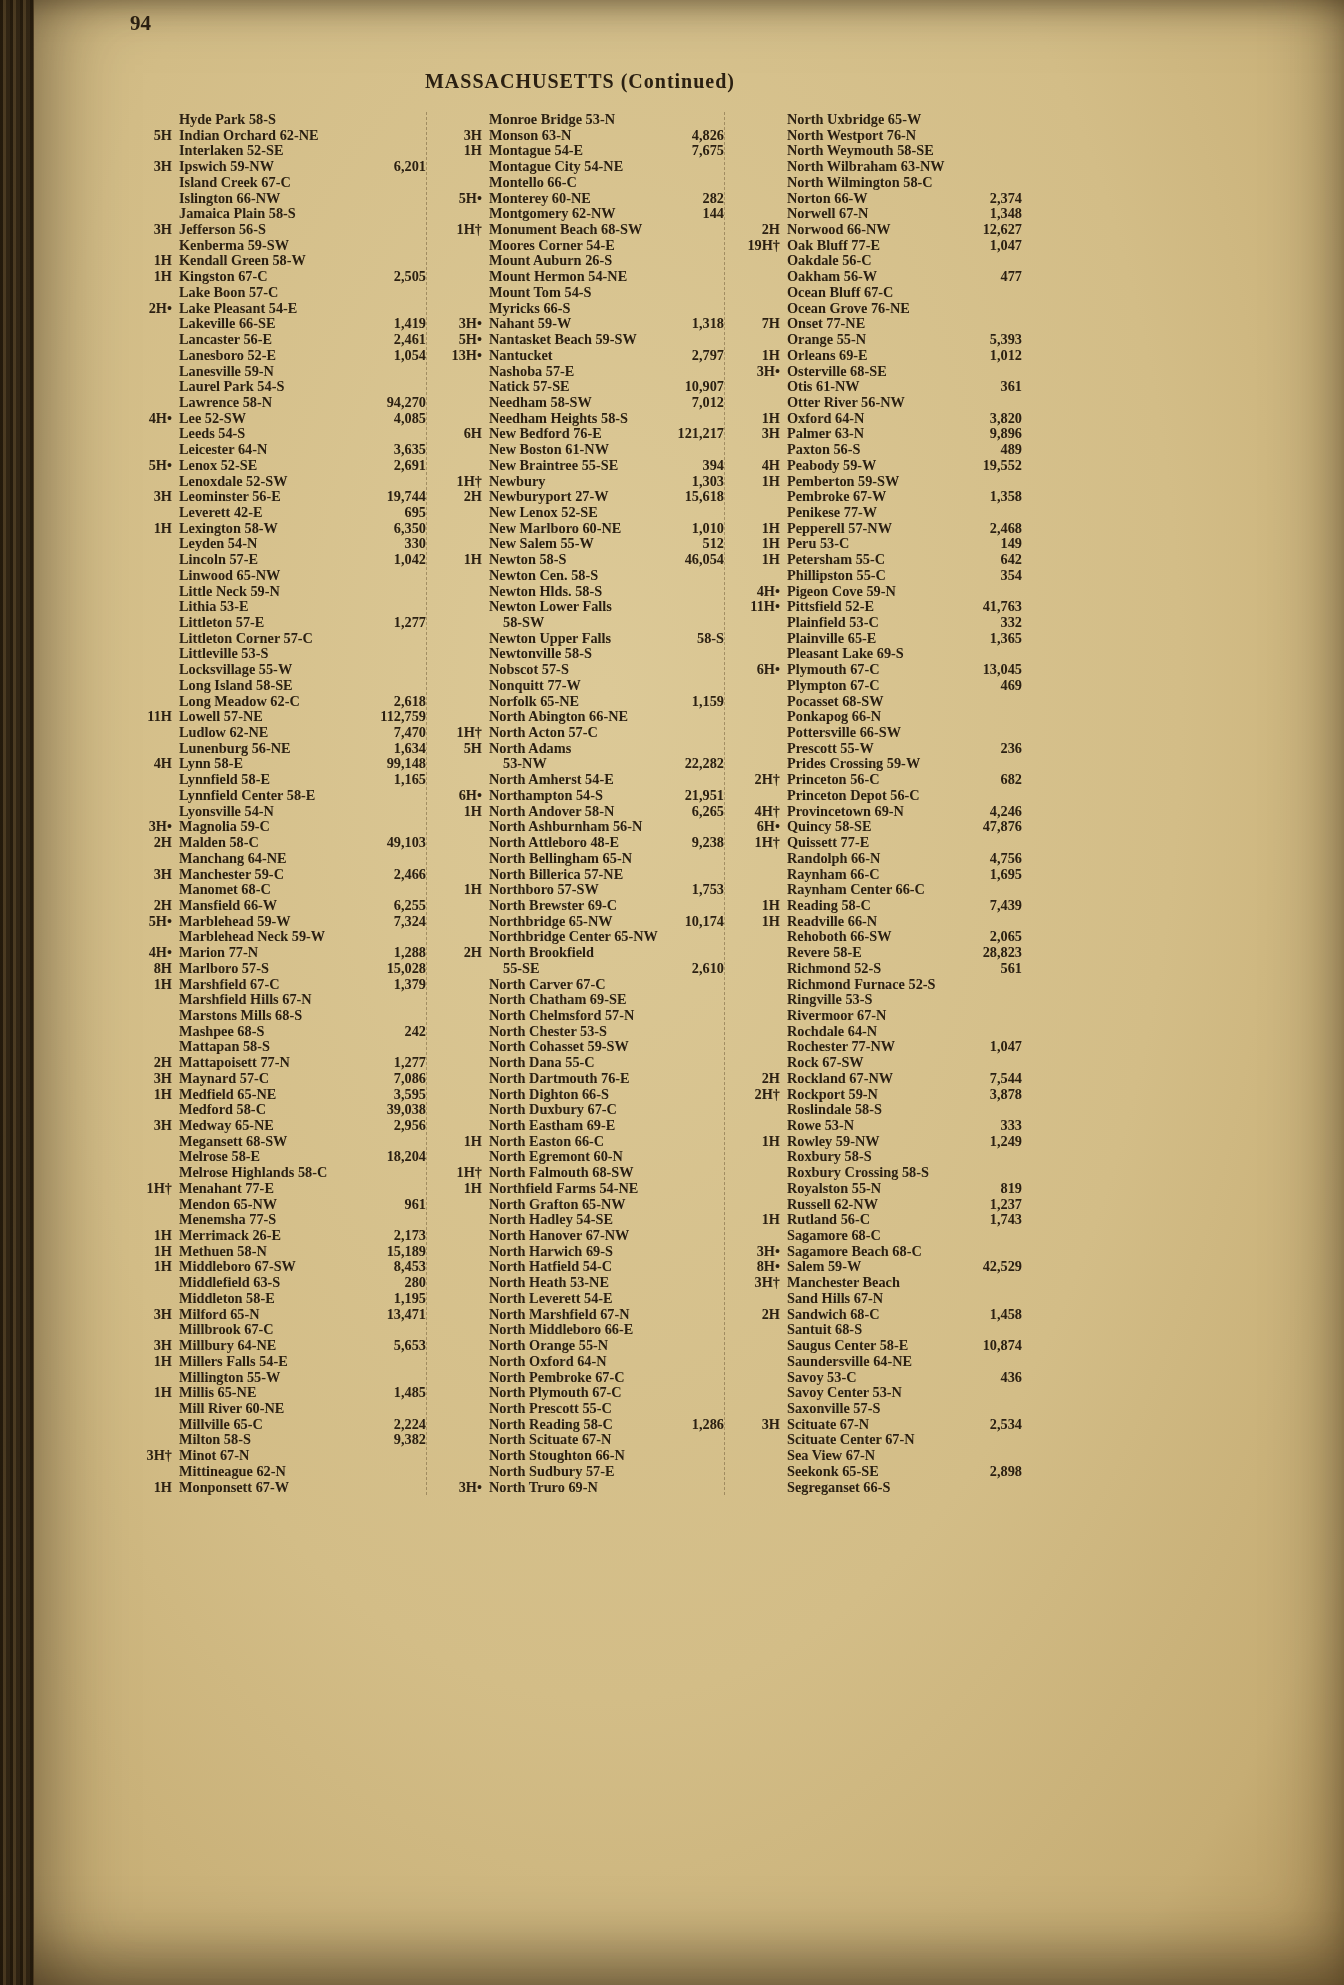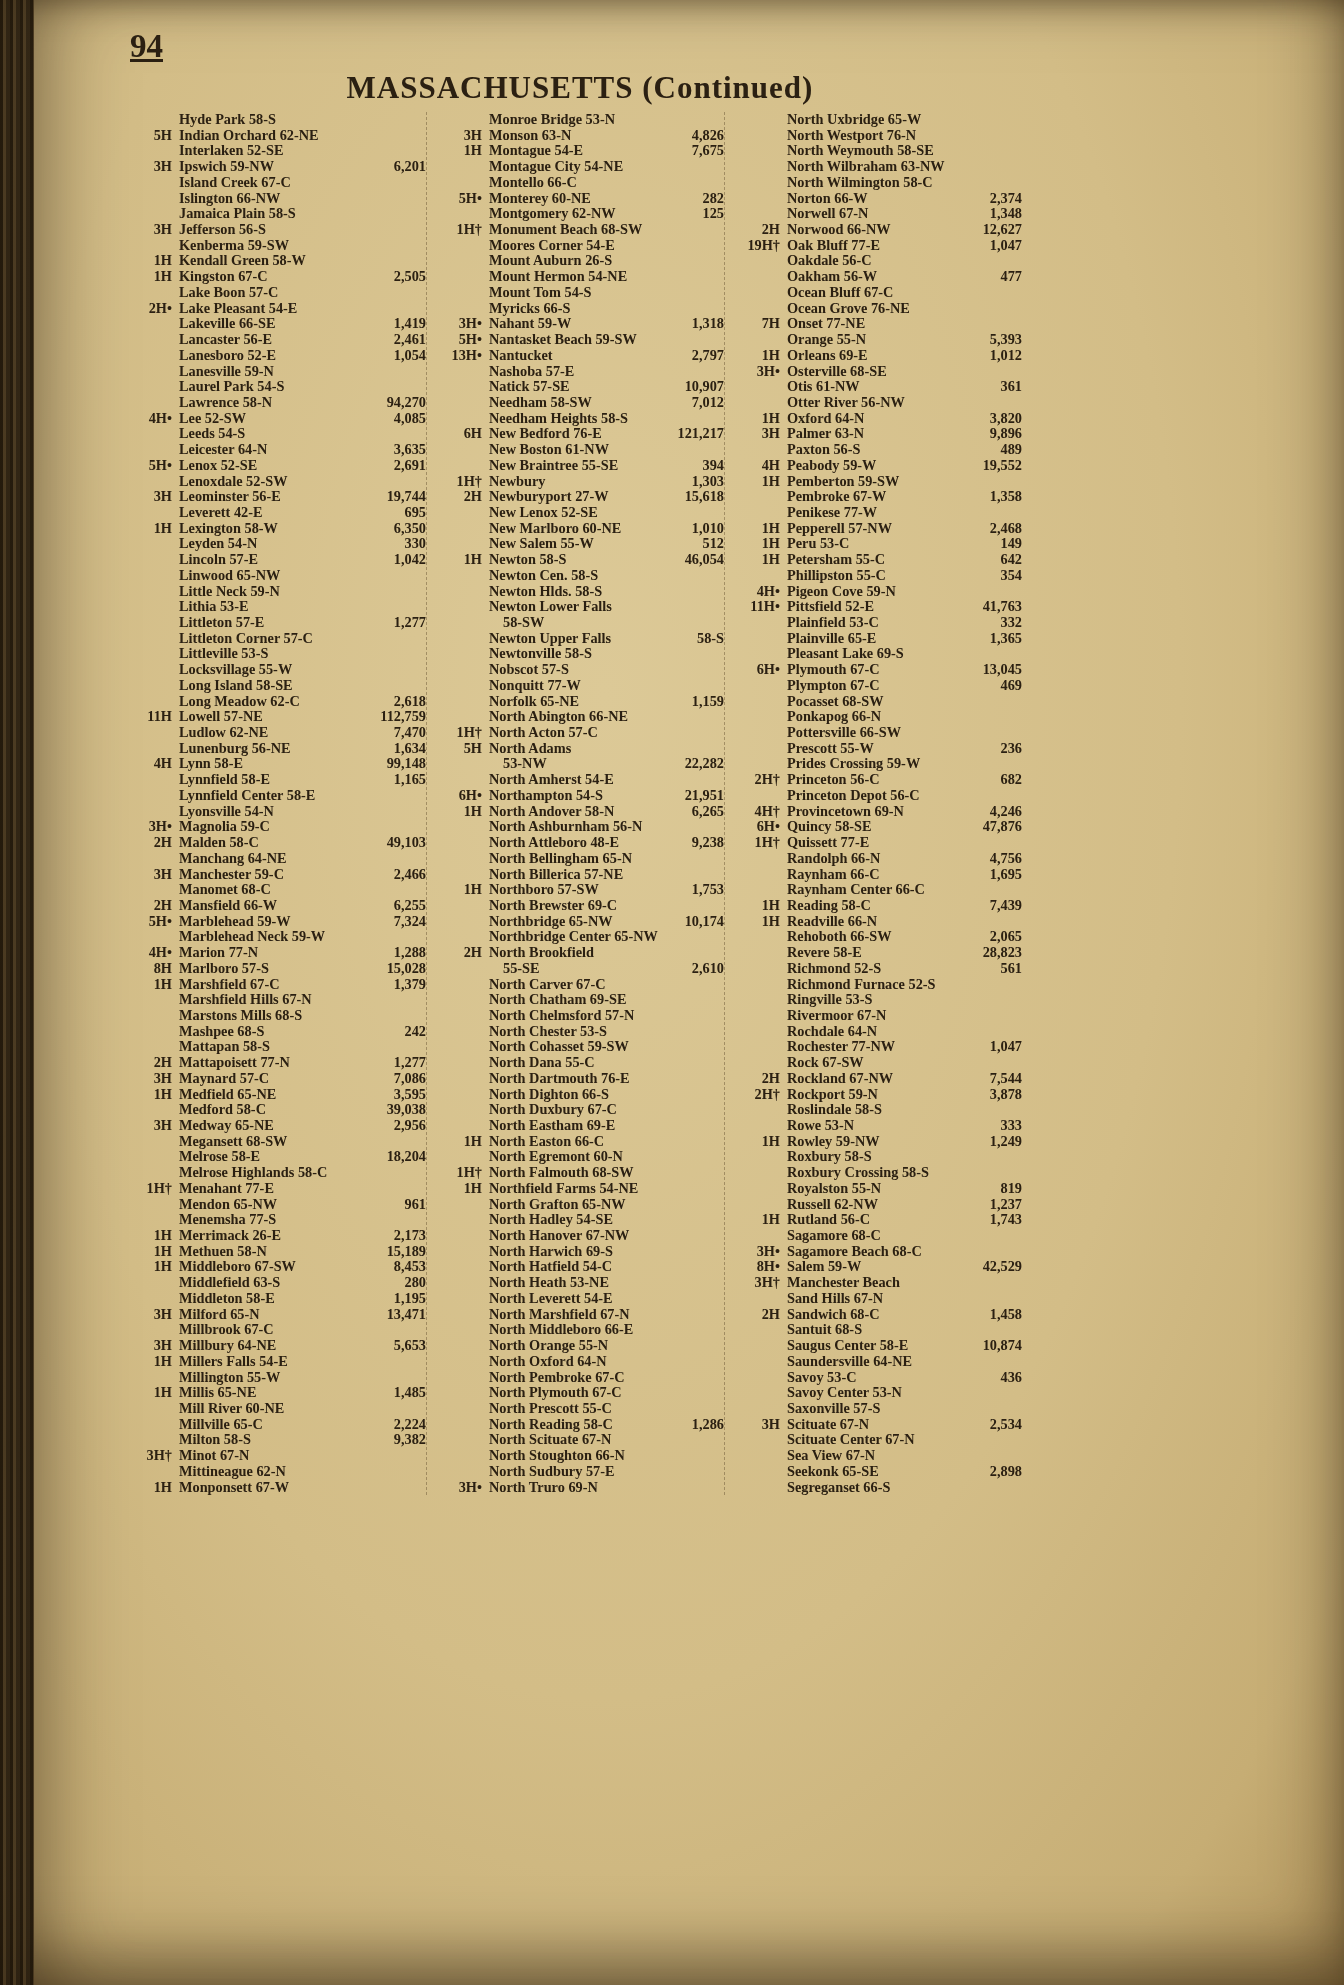--- a/index.html
+++ b/index.html
@@ -16,26 +16,26 @@
       inset 70px 0 90px -35px rgba(35,22,6,.6),
       inset -28px -50px 70px -25px rgba(35,22,6,.5),
       inset 0 18px 35px -18px rgba(35,22,6,.55);
   }
   .gutter {
     position:absolute; left:0; top:0; bottom:0; width:34px;
     background: repeating-linear-gradient(90deg,#1d1408 0 3px,#46361e 3px 6px,#2a1f10 6px 10px);
     opacity:.92;
   }
   .page-number {
-    position:absolute; left:130px; top:28px;
-    font-size:33px; font-weight:bold; color:var(--ink,#2a2013);text-decoration:underline;
+    position:absolute; left:130px; top:11px;
+    font-size:21px; font-weight:bold; color:var(--ink,#2a2013);
   }
   .title {
     position:absolute; left:125px; top:70px; width:910px; margin:0;
-    text-align:center; font-size:31px; font-weight:bold; letter-spacing:1px;
+    text-align:center; font-size:20px; font-weight:bold; letter-spacing:1px;
     color:var(--ink,#241a0e);
   }
   .columns {
     position:absolute; left:128px; top:112px; width:908px;
     display:flex; align-items:flex-end;
   }
   .col { width:298px; box-sizing:border-box; flex:none; }
   .col + .col {
     border-left:1px dashed rgba(96,76,44,.45);
     padding-left:11px;
@@ -620,21 +620,21 @@
 
   <div class="row">
     <span class="pre">5H•</span>
     <span class="nm">Monterey 60-NE</span>
     <span class="val">282</span>
   </div>
 
   <div class="row">
     <span class="pre"></span>
     <span class="nm">Montgomery 62-NW</span>
-    <span class="val">125</span>
+    <span class="val">144</span>
   </div>
 
   <div class="row">
     <span class="pre">1H†</span>
     <span class="nm">Monument Beach 68-SW</span>
     <span class="val"></span>
   </div>
 
   <div class="row">
     <span class="pre"></span>

